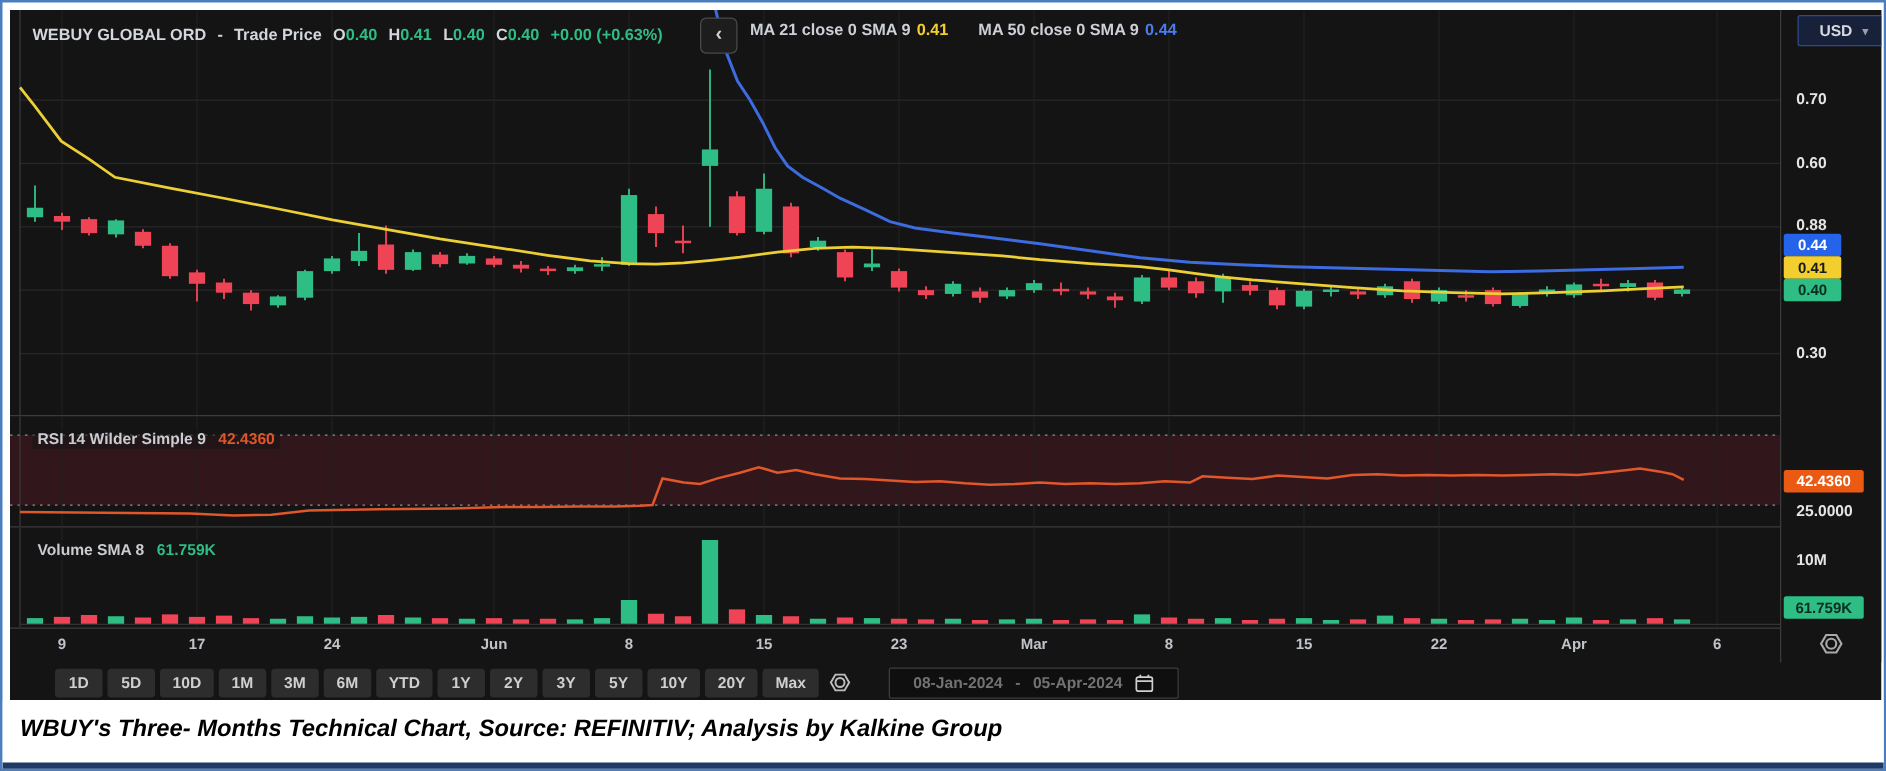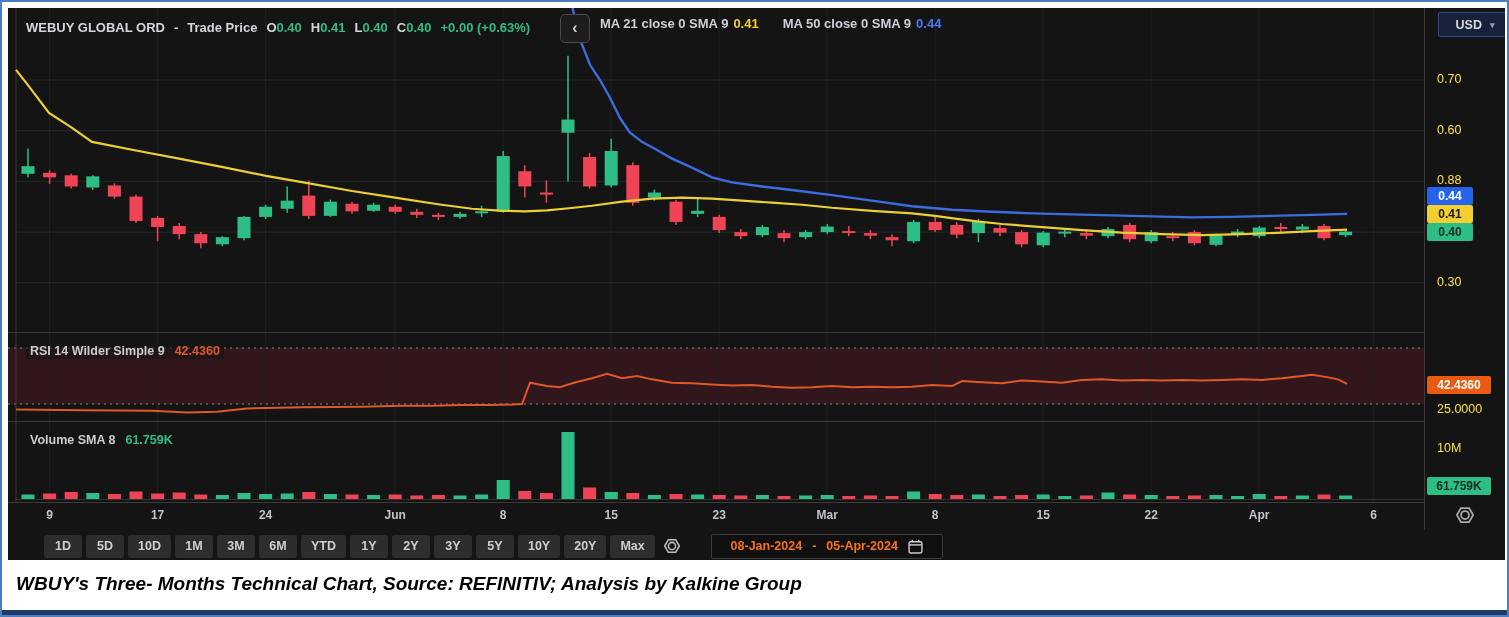--- a/index.html
+++ b/index.html
@@ -26,34 +26,34 @@
   .rsi-val{color:#e0572a;}
   .vol-val{color:#2ebd85;}
   .xaxis{position:absolute;left:0;top:494px;width:1416px;height:28px;}
   .xtick{position:absolute;top:6px;width:40px;margin-left:-20px;text-align:center;
        font-size:12px;font-weight:700;color:#c0c3c9;}
   .axis-col{position:absolute;left:1416px;top:0;width:81px;height:522px;border-left:1px solid #3b3b3b;background:#141414;}
   .usd-btn{position:absolute;top:4px;left:13px;width:72px;height:23px;background:#18213a;
        border:1px solid #2c4a8c;border-radius:2px;color:#d6d9e0;font-size:12.5px;font-weight:700;
        display:flex;align-items:center;justify-content:center;gap:8px;cursor:pointer;}
   .usd-btn .chev{color:#9aa0aa;font-size:9px;}
-  .plabel{position:absolute;left:12px;width:60px;font-size:12.5px;font-weight:400;color:#fde047;}
+  .plabel{position:absolute;left:12px;width:60px;font-size:12.5px;font-weight:700;color:#e5e5e5;}
   .pbadge{position:absolute;left:2px;width:46px;height:18px;border-radius:2px;font-size:12px;
        font-weight:700;display:flex;align-items:center;justify-content:center;}
   .wbadge{position:absolute;left:2px;width:64px;height:18px;border-radius:2px;font-size:12px;
        font-weight:700;display:flex;align-items:center;justify-content:center;}
   .toolbar{position:absolute;left:0;top:524px;width:1497px;height:28px;display:flex;
        align-items:center;padding-left:18px;box-sizing:border-box;}
   .ranges{display:flex;gap:4px;align-items:center;margin-left:18px;}
   .tb-btn{height:23px;min-width:38px;padding:0 10px;background:#2d2d2d;border:none;border-radius:3px;
        color:#cfcfcf;font-size:12.5px;font-weight:700;font-family:"Liberation Sans",sans-serif;cursor:pointer;}
   .tb-gear{margin-left:8px;display:flex;align-items:center;cursor:pointer;}
   .datebox{margin-left:30px;width:230px;height:23px;background:#0f0f0f;border:1px solid #3d3d3d;
        border-radius:2px;display:flex;align-items:center;justify-content:center;gap:10px;
-       color:#f97316;font-size:12.5px;font-weight:700;cursor:pointer;}
+       color:#737373;font-size:12.5px;font-weight:700;cursor:pointer;}
   .caption{position:absolute;left:0;top:558px;width:1505px;height:50px;background:#ffffff;
        padding:13px 0 12px 14px;box-sizing:border-box;font-size:19px;font-weight:700;font-style:italic;color:#000;}
   .bottombar{position:absolute;left:0;top:608px;width:1505px;height:9px;background:#203a66;}
   .axis-gear{position:absolute;top:497px;left:30px;cursor:pointer;}
 </style>
 </head>
 <body>
 
 <div class="frame">
   <div class="app">

